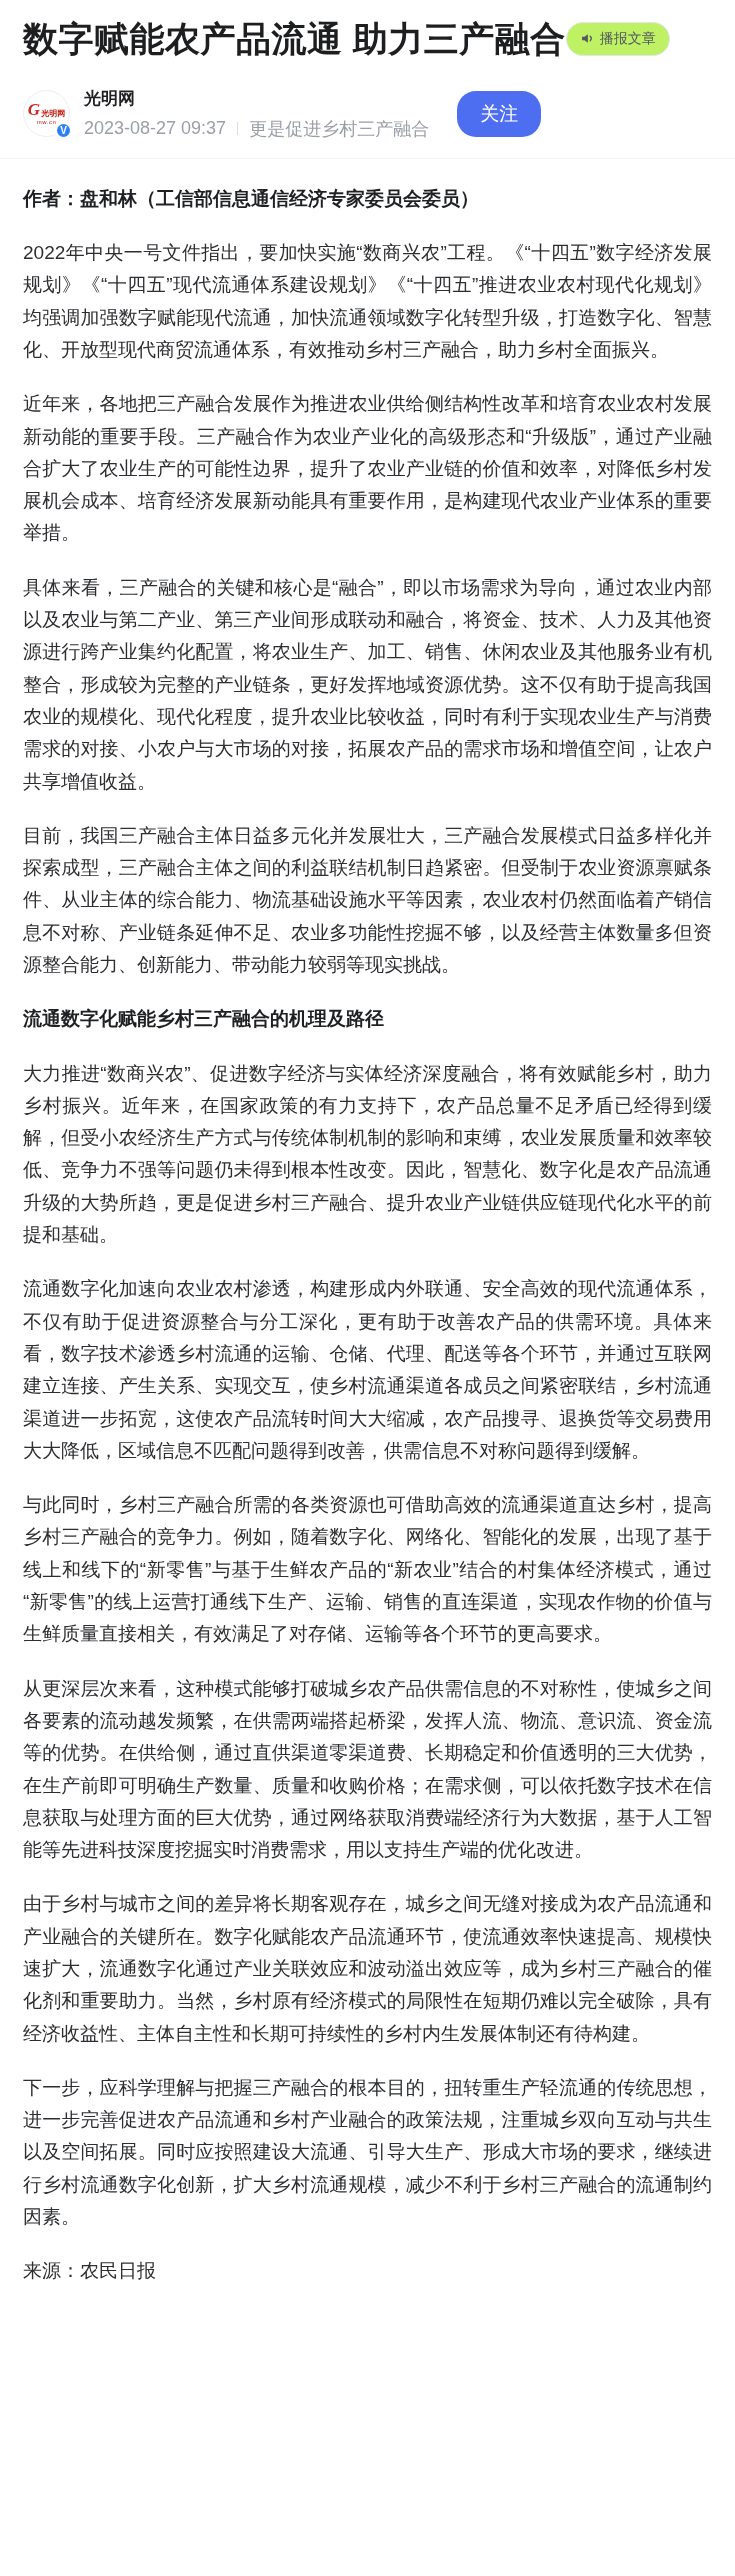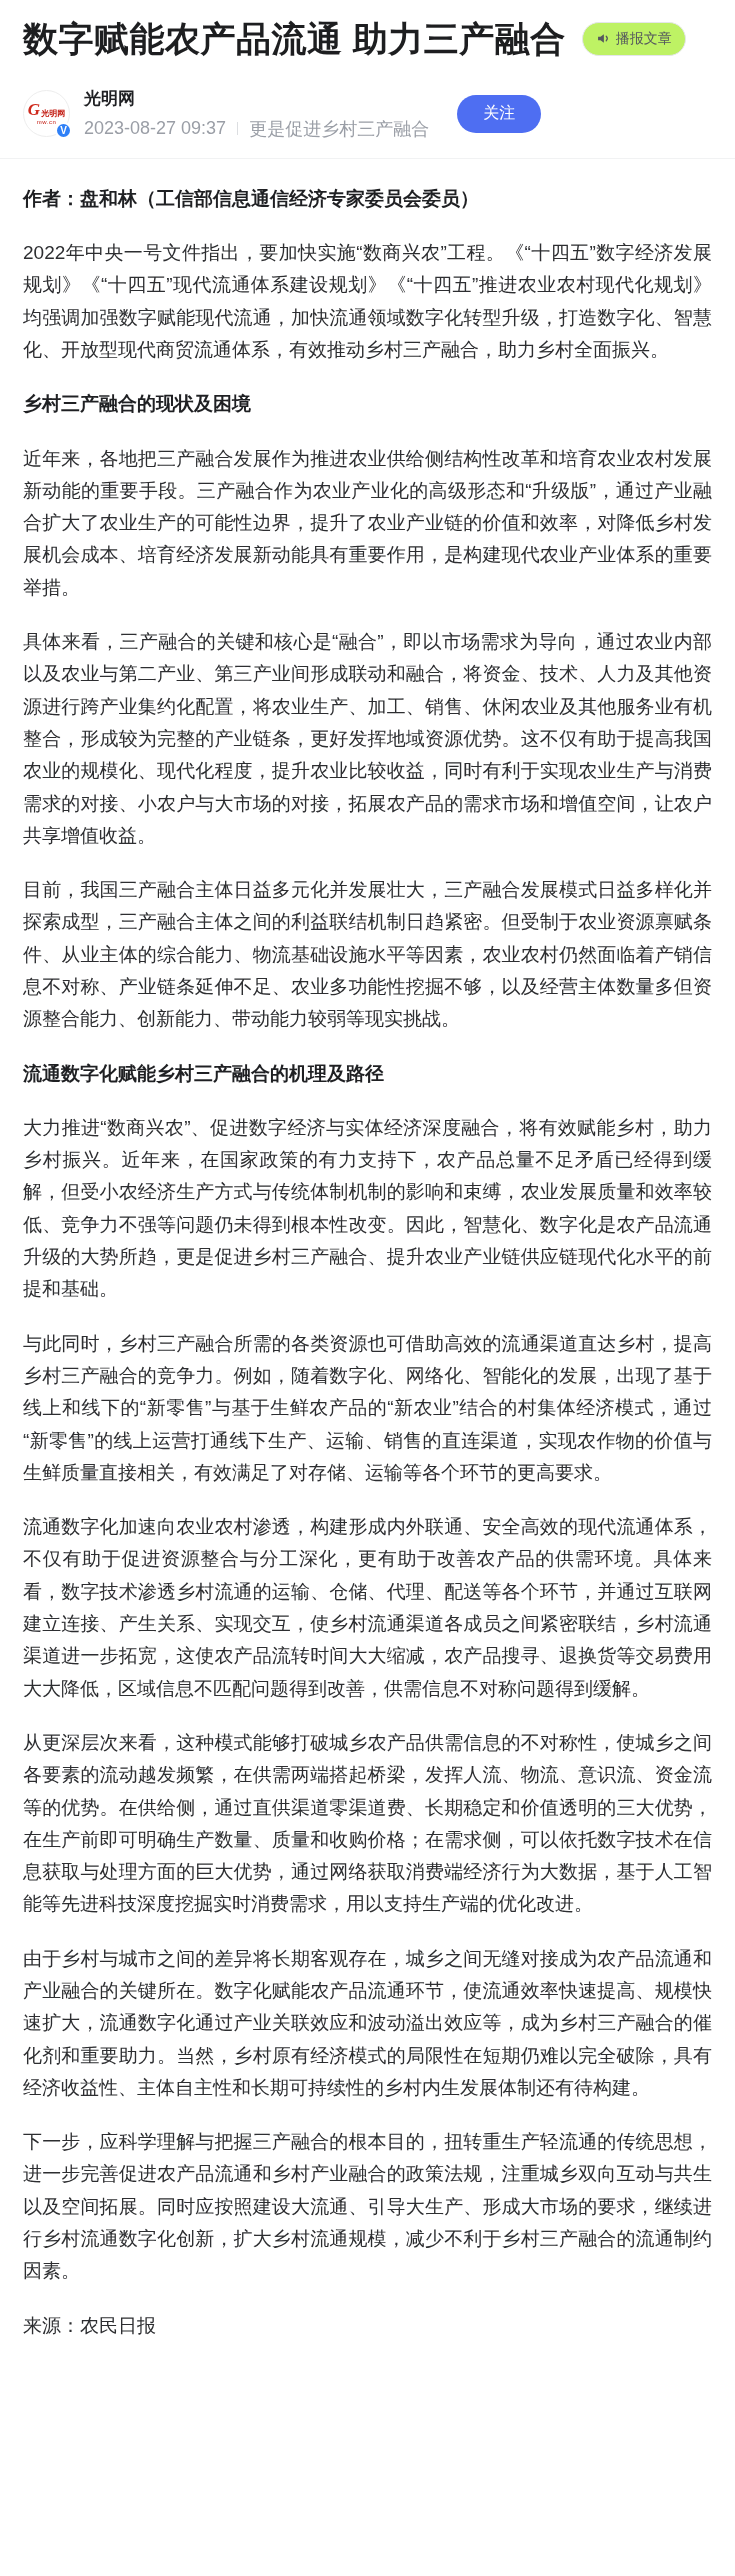--- a/index.html
+++ b/index.html
@@ -6,21 +6,21 @@
   html,body { background:#ffffff; }
   body {
     width:735px;
     font-family:"Liberation Sans","DejaVu Sans",sans-serif;
     color:#222;
   }
   .page { width:735px; background:#fff; }
 
   
   .article-header{
-    display:flex; align-items:center; gap:16px;
+    display:flex; align-items:center; gap:0;
     padding:17px 23px 0 23px;
   }
   .title{
     font-size:35px; font-weight:700; color:#1d1e20;
     line-height:1.25; white-space:nowrap; letter-spacing:0.5px;
   }
   .broadcast-btn{
     display:inline-flex; align-items:center; gap:5px;
     border:1px solid #e4e6e9; background:#bef264;
     border-radius:17px; padding:7px 13px;
@@ -53,23 +53,23 @@
   }
   .publisher-info{ margin-left:14px; }
   .publisher-name{ font-size:17px; font-weight:700; color:#1f2023; cursor:pointer; }
   .publisher-meta{
     margin-top:7px; font-size:18px; color:#9a9ea6;
     display:flex; align-items:center; gap:11px;
   }
   .meta-divider{ width:1px; height:13px; background:#dcdee1; }
   .follow-btn{
     margin-left:28px;
-    width:84px; height:38px;
+    width:84px; height:46px;
     border:none; border-radius:19px;
-    background:#4e6ef2; color:#fff; font-size:16px;
+    background:#4e6ef2; color:#fff; font-size:19px;
     cursor:pointer; font-family:inherit;
   }
 
   
   .header-divider{
     border:none; border-top:1px solid #f1f2f3;
     margin-top:17px;
   }
 
   
@@ -119,28 +119,27 @@
       </div>
     </div>
     <button class="follow-btn">关注</button>
   </div>
 
   <hr class="header-divider">
 
   <article class="article-body" id="article-body">
       <p class="author">作者：盘和林（工信部信息通信经济专家委员会委员）</p>
       <p class="p">2022年中央一号文件指出，要加快实施“数商兴农”工程。《“十四五”数字经济发展规划》《“十四五”现代流通体系建设规划》《“十四五”推进农业农村现代化规划》均强调加强数字赋能现代流通，加快流通领域数字化转型升级，打造数字化、智慧化、开放型现代商贸流通体系，有效推动乡村三产融合，助力乡村全面振兴。</p>
-      <p class="h">乡村三产融合的现状及困境</p>
       <p class="p">近年来，各地把三产融合发展作为推进农业供给侧结构性改革和培育农业农村发展新动能的重要手段。三产融合作为农业产业化的高级形态和“升级版”，通过产业融合扩大了农业生产的可能性边界，提升了农业产业链的价值和效率，对降低乡村发展机会成本、培育经济发展新动能具有重要作用，是构建现代农业产业体系的重要举措。</p>
       <p class="p">具体来看，三产融合的关键和核心是“融合”，即以市场需求为导向，通过农业内部以及农业与第二产业、第三产业间形成联动和融合，将资金、技术、人力及其他资源进行跨产业集约化配置，将农业生产、加工、销售、休闲农业及其他服务业有机整合，形成较为完整的产业链条，更好发挥地域资源优势。这不仅有助于提高我国农业的规模化、现代化程度，提升农业比较收益，同时有利于实现农业生产与消费需求的对接、小农户与大市场的对接，拓展农产品的需求市场和增值空间，让农户共享增值收益。</p>
       <p class="p">目前，我国三产融合主体日益多元化并发展壮大，三产融合发展模式日益多样化并探索成型，三产融合主体之间的利益联结机制日趋紧密。但受制于农业资源禀赋条件、从业主体的综合能力、物流基础设施水平等因素，农业农村仍然面临着产销信息不对称、产业链条延伸不足、农业多功能性挖掘不够，以及经营主体数量多但资源整合能力、创新能力、带动能力较弱等现实挑战。</p>
       <p class="h">流通数字化赋能乡村三产融合的机理及路径</p>
       <p class="p">大力推进“数商兴农”、促进数字经济与实体经济深度融合，将有效赋能乡村，助力乡村振兴。近年来，在国家政策的有力支持下，农产品总量不足矛盾已经得到缓解，但受小农经济生产方式与传统体制机制的影响和束缚，农业发展质量和效率较低、竞争力不强等问题仍未得到根本性改变。因此，智慧化、数字化是农产品流通升级的大势所趋，更是促进乡村三产融合、提升农业产业链供应链现代化水平的前提和基础。</p>
+      <p class="p">流通数字化加速向农业农村渗透，构建形成内外联通、安全高效的现代流通体系，不仅有助于促进资源整合与分工深化，更有助于改善农产品的供需环境。具体来看，数字技术渗透乡村流通的运输、仓储、代理、配送等各个环节，并通过互联网建立连接、产生关系、实现交互，使乡村流通渠道各成员之间紧密联结，乡村流通渠道进一步拓宽，这使农产品流转时间大大缩减，农产品搜寻、退换货等交易费用大大降低，区域信息不匹配问题得到改善，供需信息不对称问题得到缓解。</p>
       <p class="p">与此同时，乡村三产融合所需的各类资源也可借助高效的流通渠道直达乡村，提高乡村三产融合的竞争力。例如，随着数字化、网络化、智能化的发展，出现了基于线上和线下的“新零售”与基于生鲜农产品的“新农业”结合的村集体经济模式，通过“新零售”的线上运营打通线下生产、运输、销售的直连渠道，实现农作物的价值与生鲜质量直接相关，有效满足了对存储、运输等各个环节的更高要求。</p>
-      <p class="p">流通数字化加速向农业农村渗透，构建形成内外联通、安全高效的现代流通体系，不仅有助于促进资源整合与分工深化，更有助于改善农产品的供需环境。具体来看，数字技术渗透乡村流通的运输、仓储、代理、配送等各个环节，并通过互联网建立连接、产生关系、实现交互，使乡村流通渠道各成员之间紧密联结，乡村流通渠道进一步拓宽，这使农产品流转时间大大缩减，农产品搜寻、退换货等交易费用大大降低，区域信息不匹配问题得到改善，供需信息不对称问题得到缓解。</p>
       <p class="p">从更深层次来看，这种模式能够打破城乡农产品供需信息的不对称性，使城乡之间各要素的流动越发频繁，在供需两端搭起桥梁，发挥人流、物流、意识流、资金流等的优势。在供给侧，通过直供渠道零渠道费、长期稳定和价值透明的三大优势，在生产前即可明确生产数量、质量和收购价格；在需求侧，可以依托数字技术在信息获取与处理方面的巨大优势，通过网络获取消费端经济行为大数据，基于人工智能等先进科技深度挖掘实时消费需求，用以支持生产端的优化改进。</p>
       <p class="p">由于乡村与城市之间的差异将长期客观存在，城乡之间无缝对接成为农产品流通和产业融合的关键所在。数字化赋能农产品流通环节，使流通效率快速提高、规模快速扩大，流通数字化通过产业关联效应和波动溢出效应等，成为乡村三产融合的催化剂和重要助力。当然，乡村原有经济模式的局限性在短期仍难以完全破除，具有经济收益性、主体自主性和长期可持续性的乡村内生发展体制还有待构建。</p>
       <p class="p">下一步，应科学理解与把握三产融合的根本目的，扭转重生产轻流通的传统思想，进一步完善促进农产品流通和乡村产业融合的政策法规，注重城乡双向互动与共生以及空间拓展。同时应按照建设大流通、引导大生产、形成大市场的要求，继续进行乡村流通数字化创新，扩大乡村流通规模，减少不利于乡村三产融合的流通制约因素。</p>
       <p class="source">来源：农民日报</p>
     </article>
 
 </div>
 
 
 </body></html>

